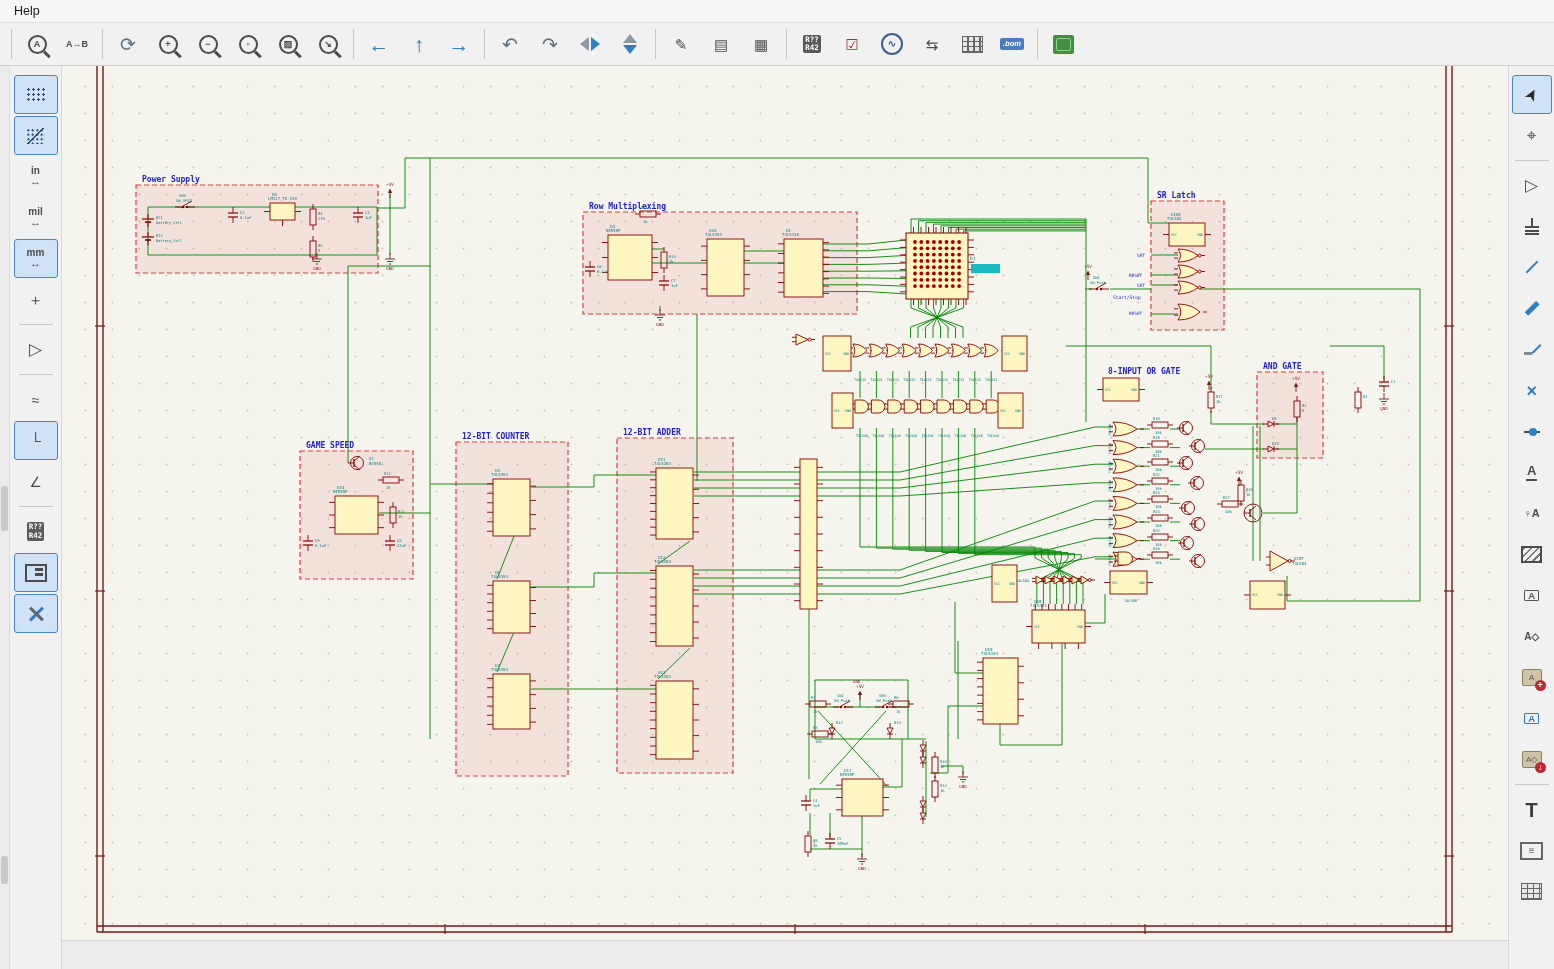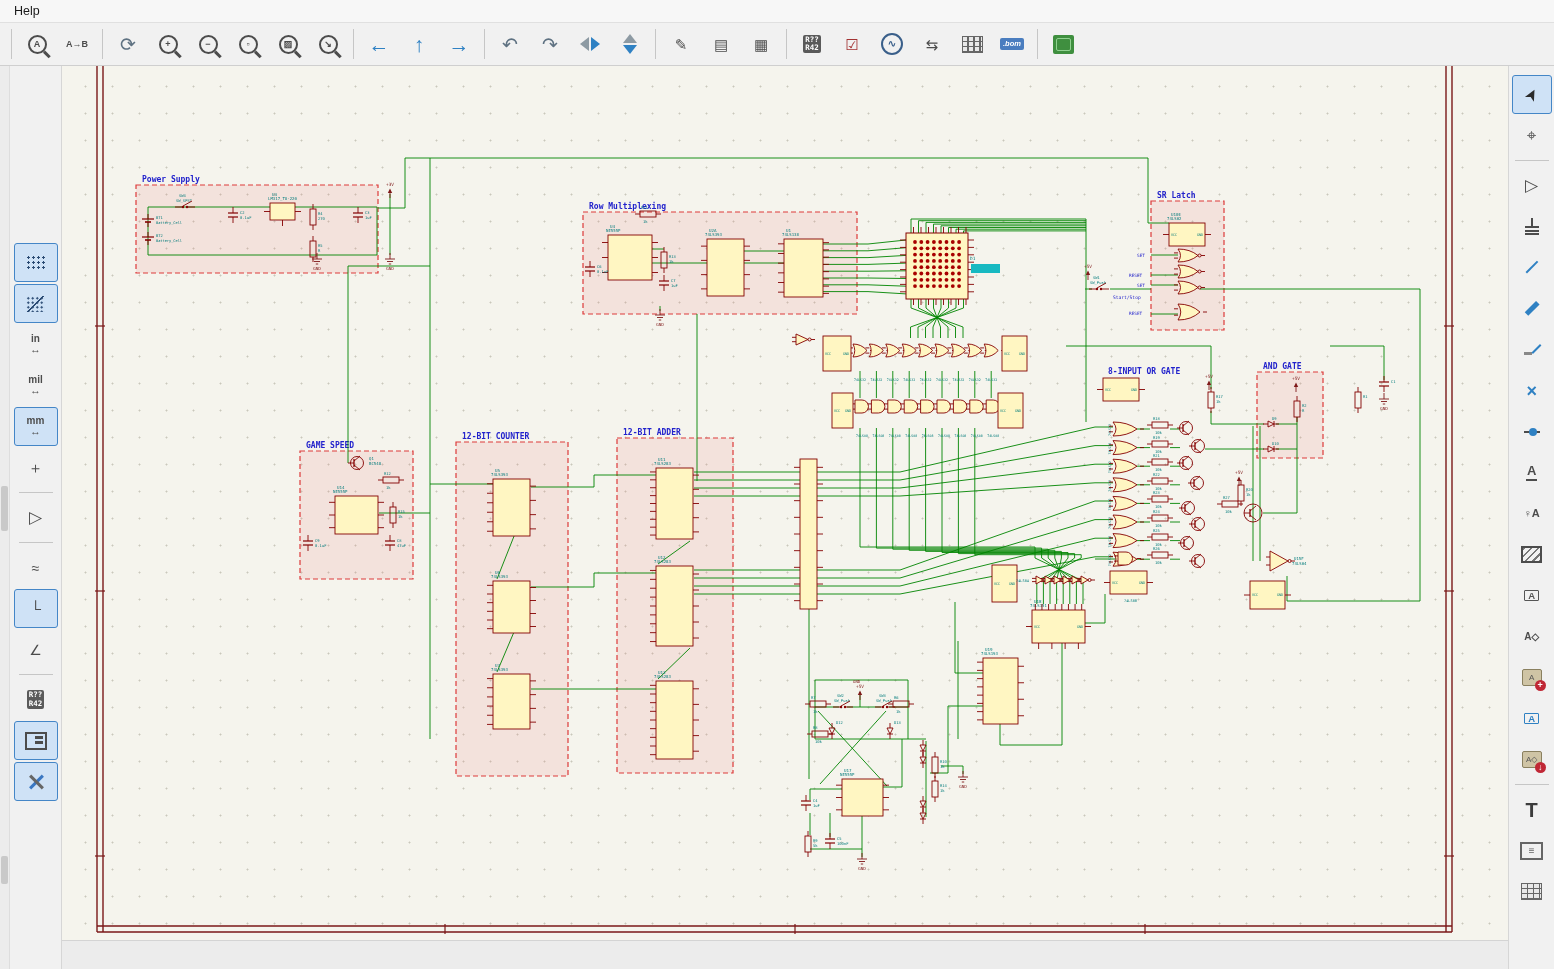--- a/index.html
+++ b/index.html
@@ -10,21 +10,21 @@
   
   .toolbar-top{height:42px;background:#f1f1f1;border-bottom:1px solid #cfcfcf;display:flex;align-items:center;padding-left:6px;}
   .tgroup{display:flex;align-items:center;}
   .vsep{width:1px;height:30px;background:#c6c6c6;margin:0 5px;}
   .tbtn{width:38px;height:34px;display:flex;align-items:center;justify-content:center;border-radius:3px;border:1px solid transparent;}
   
   .main{display:flex;height:904px;}
   .gutter{width:9px;background:#ececec;border-right:1px solid #dddddd;position:relative;}
   .gtab{position:absolute;left:1px;width:7px;background:#c9c9c9;border-radius:2px;}
   .rail{width:53px;background:#f1f1f1;display:flex;flex-direction:column;align-items:center;padding-top:8px;}
-  .rail-left{border-right:1px solid #d6d6d6;justify-content:center;}
+  .rail-left{border-right:1px solid #d6d6d6;}
   .rail-right{width:46px;border-left:1px solid #d6d6d6;}
   .rbtn{width:42px;height:37px;min-height:37px;display:flex;align-items:center;justify-content:center;margin:1px 0;border-radius:3px;border:1px solid transparent;}
   .rail-right .rbtn{width:38px;}
   .rbtn.active{background:#cfe2f6;border:1px solid #4486c7;}
   .hsep{width:34px;height:1px;background:#c6c6c6;margin:4px 0;}
   
   .canvas-col{flex:1;display:flex;flex-direction:column;}
   .canvas{position:relative;width:1446px;height:875px;background:#f5f4ed;
      background-image:radial-gradient(circle,#c9c7bb 0.9px,transparent 1.1px);
      background-size:27px 27px;background-position:10px 7px;text-align:center;}

